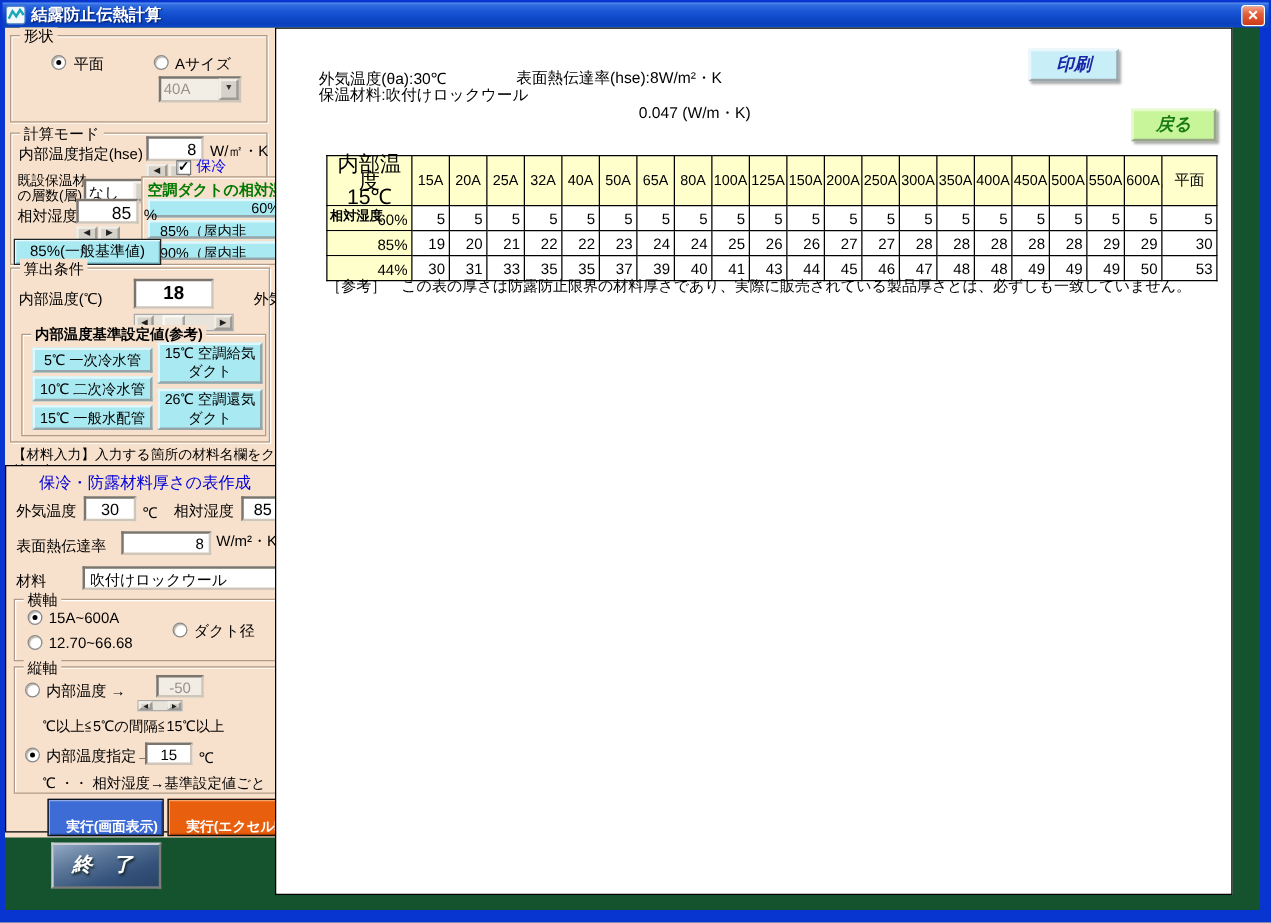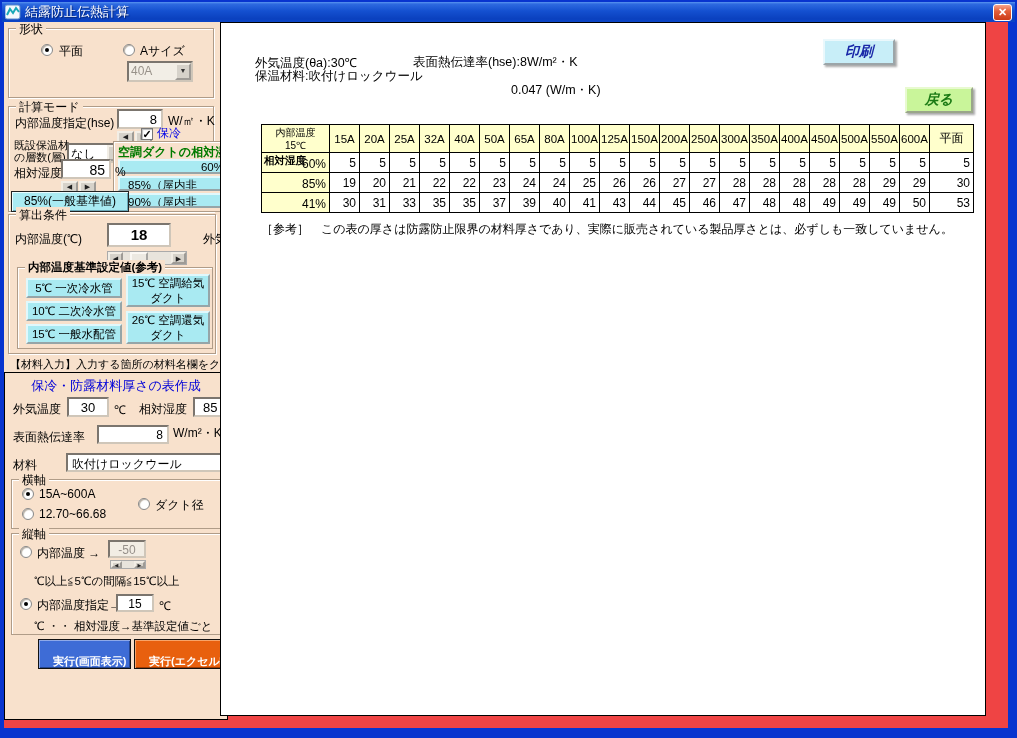--- a/index.html
+++ b/index.html
@@ -1,32 +1,32 @@
 <!DOCTYPE html>
 <html><head>
 <meta charset="utf-8">
 <style>
   html,body{margin:0;padding:0;background:#888;}
   *{box-sizing:border-box;font-family:"Liberation Sans",sans-serif;}
   .win{position:relative;width:1017px;height:738px;background:#0834CF;overflow:hidden;}
   .titlebar{position:absolute;left:2px;top:2px;right:2px;height:20px;display:flex;align-items:center;
     background:linear-gradient(180deg,#5A96F0 0%,#2E6AE0 10%,#1450D0 45%,#0A40BE 85%,#0C46C8 100%);padding:0 3px;}
-  .apptitle{color:#fff;font-size:13px;font-weight:normal;margin-left:4px;text-shadow:1px 1px 1px #04206A;flex:1;}
+  .apptitle{color:#fff;font-size:13px;font-weight:bold;margin-left:4px;text-shadow:1px 1px 1px #04206A;flex:1;}
   .closebtn{width:19px;height:17px;border-radius:3px;border:1px solid #fff;
     background:linear-gradient(180deg,#F5A48C 0%,#E4603A 40%,#CC3B17 100%);
     color:#fff;font-size:11px;font-weight:bold;display:flex;align-items:center;justify-content:center;cursor:pointer;}
-  .client{position:absolute;left:4px;top:22px;width:1004px;height:706px;background:#ef4444;overflow:hidden;}
+  .client{position:absolute;left:4px;top:22px;width:1004px;height:706px;background:#14532d;overflow:hidden;}
   .sidebar{position:absolute;left:0;top:0;width:216px;height:648px;background:#F8E1CC;z-index:1;}
   
   .grp{position:absolute;border:1px solid #B09C88;box-shadow:inset 1px 1px 0 #FFF, 1px 1px 0 #FFF;}
   .grplbl{position:absolute;top:-8px;left:7px;background:#F8E1CC;padding:0 3px;font-size:12px;color:#000;white-space:nowrap;}
   .subgrp{position:absolute;border:1px solid #B09C88;box-shadow:inset 1px 1px 0 #FFF;}
   
   .fld{position:absolute;background:#fff;border:2px inset #CFC6B9;font-size:13px;text-align:right;padding:1px 4px;overflow:hidden;white-space:nowrap;}
-  .fld.dis{background:#F2EDE4;color:#96908A;}
+  .fld.dis{background:#F2EDE4;color:#96908A;margin-left:17px;}
   .radio{position:absolute;width:12px;height:12px;border-radius:50%;background:#fff;border:1px solid #888;box-shadow:inset 1px 1px 1px #B8B0A4;cursor:pointer;}
   .radio.sel::after{content:"";position:absolute;left:3px;top:3px;width:4px;height:4px;border-radius:50%;background:#000;}
   .lbl{position:absolute;font-size:12px;color:#000;white-space:nowrap;}
   .lbl.sm{font-size:11px;line-height:12px;}
   .combo{position:absolute;display:flex;background:#fff;border:2px inset #CFC6B9;cursor:pointer;}
   .combo .cv{flex:1;font-size:12px;padding:1px 2px;white-space:nowrap;overflow:hidden;}
   .combo .cd{width:16px;background:#D6D2CA;border:2px outset #F2EEE6;font-size:7px;line-height:12px;text-align:center;color:#333;}
   .combo.dis{background:#F2EEE6;}.combo.dis .cv{color:#98928A;}
   .spin{position:absolute;display:flex;gap:1px;}
   .spin b{width:17px;height:12px;background:#D6D2CA;border:2px outset #F2EEE6;font-size:7px;line-height:8px;text-align:center;color:#222;cursor:pointer;font-weight:normal;}
@@ -34,42 +34,42 @@
   .cyanbtn.two{font-size:11.5px;line-height:15px;white-space:pre-line;}
   .chk{position:absolute;display:flex;align-items:center;cursor:pointer;}
   .chk .box{width:12px;height:12px;background:#fff;border:1px solid #777;box-shadow:inset 1px 1px 1px #BBB;font-size:11px;line-height:11px;text-align:center;color:#000;font-weight:bold;}
   .chk .clbl{font-size:12px;color:#0000E8;margin-left:4px;}
   .sbar{position:absolute;display:flex;background:#E8E4DC;border:1px solid #AAA;}
   .sbar b{width:15px;background:#D6D2CA;border:2px outset #F2EEE6;font-size:7px;line-height:9px;text-align:center;color:#222;font-weight:normal;cursor:pointer;}
   .sbar .track{flex:1;position:relative;}
   .sbar .thumb{position:absolute;left:15%;top:0;width:18px;height:100%;background:#ECE9E2;border:2px outset #FAF8F4;cursor:grab;}
   .greent{color:#007A00;font-weight:bold;}
   
-  .formpanel{position:absolute;left:0;top:350px;width:224px;height:348px;background:#F8E1CC;border:1px solid #000;z-index:2;text-decoration:underline;}
+  .formpanel{position:absolute;left:0;top:350px;width:224px;height:294px;background:#F8E1CC;border:1px solid #000;z-index:2;text-decoration:underline;}
   .ftitle{position:absolute;top:4px;left:0;width:100%;text-align:center;color:#0000D8;font-size:13px;}
   .runbtn{position:absolute;color:#fff;font-size:11px;font-weight:bold;text-align:right;border:1px solid #111;cursor:pointer;padding:14px;white-space:nowrap;}
   .runbtn.blue{background:#3E6CD6;box-shadow:inset 1px 1px 0 #8FA9E8,inset -1px -1px 0 #24448E;}
   .runbtn.orange{background:#E8600E;box-shadow:inset 1px 1px 0 #F8A468,inset -1px -1px 0 #A03C04;}
   .exitbtn{position:absolute;left:4px;top:652px;width:88px;height:37px;border:2px outset #C8CCD4;
     background:linear-gradient(160deg,#93A9C4 0%,#5B7698 35%,#33517A 70%,#2A4368 100%);
     color:#fff;font-size:16px;font-weight:bold;font-style:italic;letter-spacing:6px;text-shadow:1px 1px 2px #122;cursor:pointer;z-index:1;margin-left:33px;}
   
   .mainpanel{position:absolute;left:216px;top:0;width:766px;height:694px;background:#fff;border:1px solid #000;z-index:3;}
   .mtitle{position:absolute;top:8px;left:0;width:100%;text-align:center;font-size:14px;color:#000;}
   .info{position:absolute;font-size:12.5px;color:#000;white-space:nowrap;}
   .printbtn{position:absolute;left:602px;top:16px;width:72px;height:26px;background:#C8EEF8;border:2px outset #EAF8FC;
     box-shadow:2px 2px 2px #AAA;color:#1A28A8;font-size:14px;font-weight:bold;font-style:italic;cursor:pointer;}
   .backbtn{position:absolute;left:684px;top:16px;width:68px;height:26px;background:#C9F59A;border:2px outset #E8FAD0;
     box-shadow:2px 2px 2px #AAA;color:#1A7A14;font-size:14px;font-weight:bold;font-style:italic;cursor:pointer;margin-top:48px;}
   .unitlbl{position:absolute;left:648px;top:84px;width:104px;text-align:right;font-size:17px;margin-top:26px;}
   #ttable{position:absolute;left:40px;top:101px;border-collapse:collapse;table-layout:fixed;}
   #ttable th,#ttable td{border:1px solid #000;font-weight:normal;font-size:11.5px;padding:0;}
   #ttable th{background:#FFFFCC;text-align:center;}
   #ttable td{background:#fff;text-align:right;padding-right:3px;height:20px;font-size:12px;}
-  #ttable .corner{width:68px;line-height:13px;font-size:10px;}
+  #ttable .corner{width:68px;line-height:13px;font-size:17px;}
   #ttable .colh{width:30px;height:28px;}
   #ttable .colh:last-child{width:44px;font-size:12px;}
   #ttable .rowlab{position:relative;height:20px;}
   #ttable .rg{position:absolute;left:2px;top:1px;font-size:10.5px;font-weight:bold;}
   #ttable .pc{position:absolute;right:3px;bottom:1px;font-size:12px;}
   .footnote{position:absolute;left:40px;top:198px;font-size:12px;white-space:nowrap;}
   .pre{white-space:pre-line;}
 </style>
 </head>
 <body>
@@ -297,21 +297,21 @@
               <td>28</td>
               <td>28</td>
               <td>28</td>
               <td>28</td>
               <td>29</td>
               <td>29</td>
               <td>30</td>
             </tr>
             <tr>
               <th class="rowlab">
-                <span class="pc">41%</span>
+                <span class="pc">44%</span>
               </th>
               <td>30</td>
               <td>31</td>
               <td>33</td>
               <td>35</td>
               <td>35</td>
               <td>37</td>
               <td>39</td>
               <td>40</td>
               <td>41</td>

